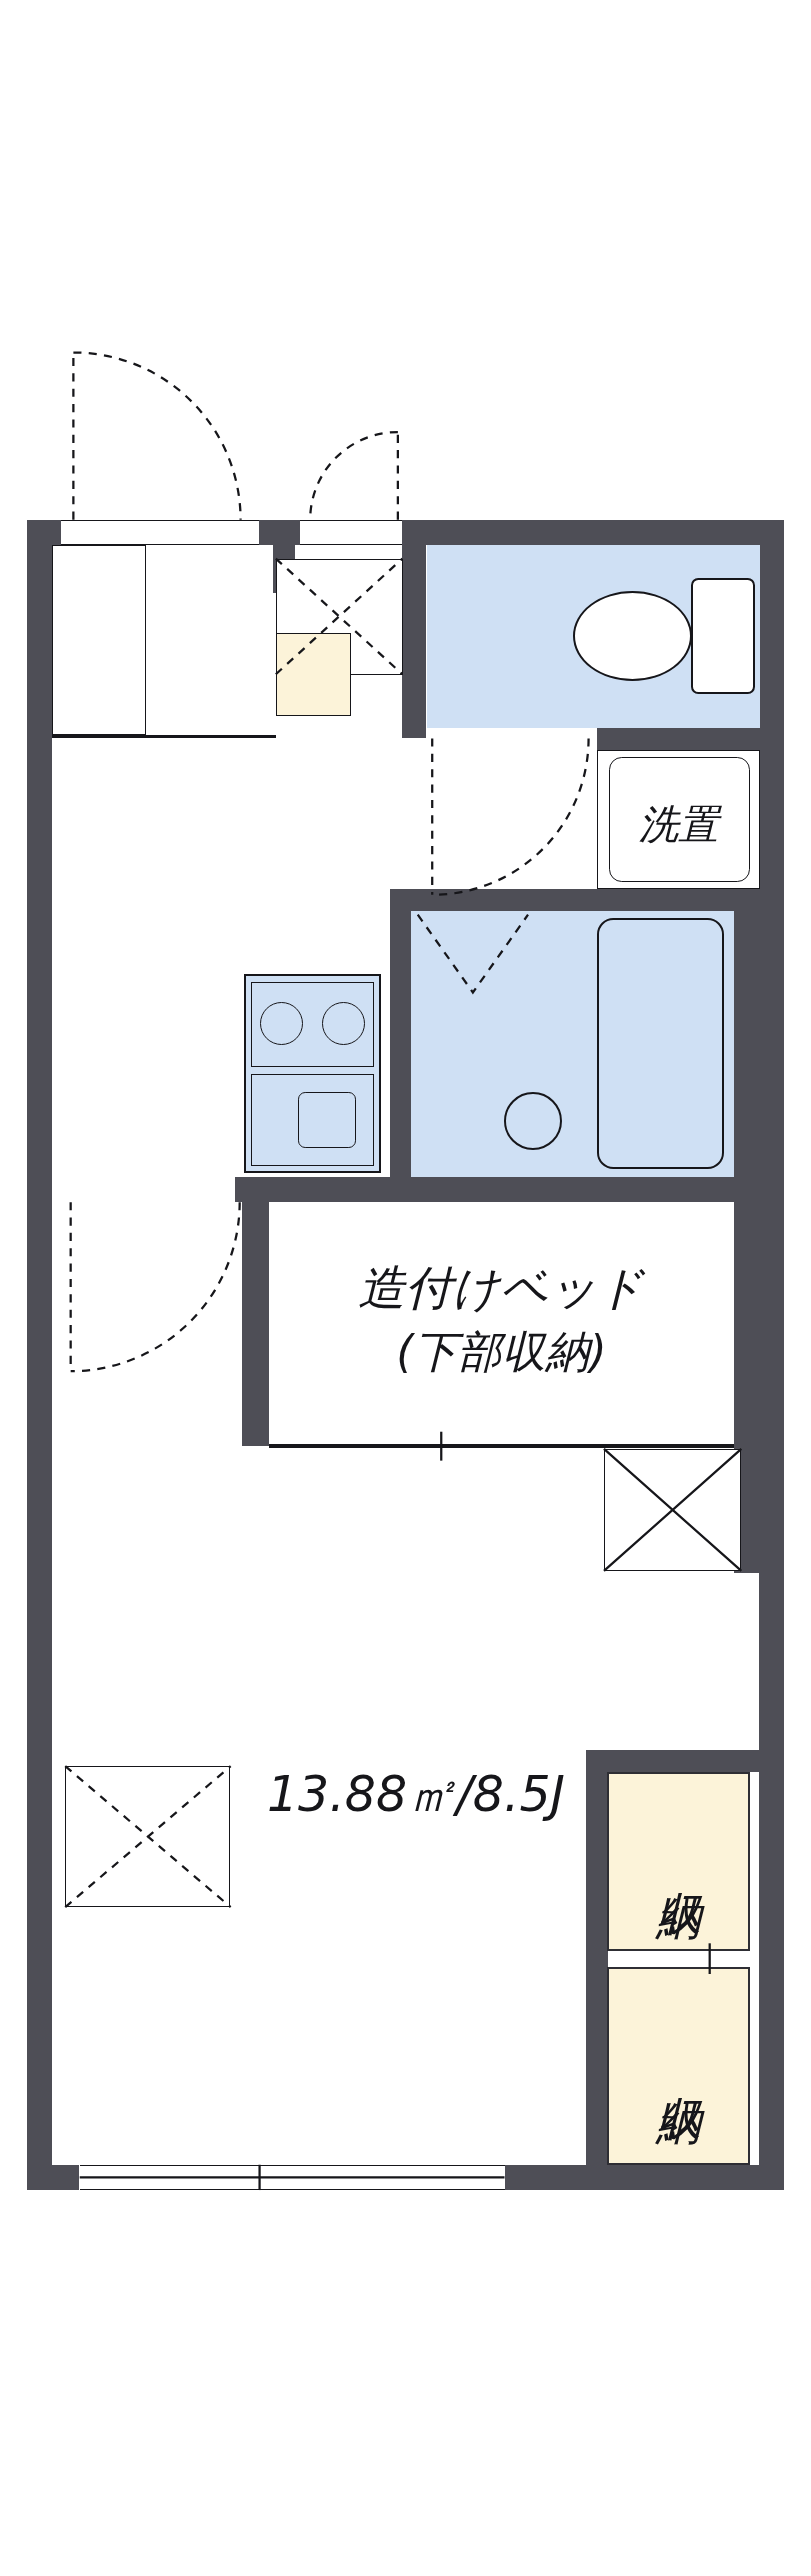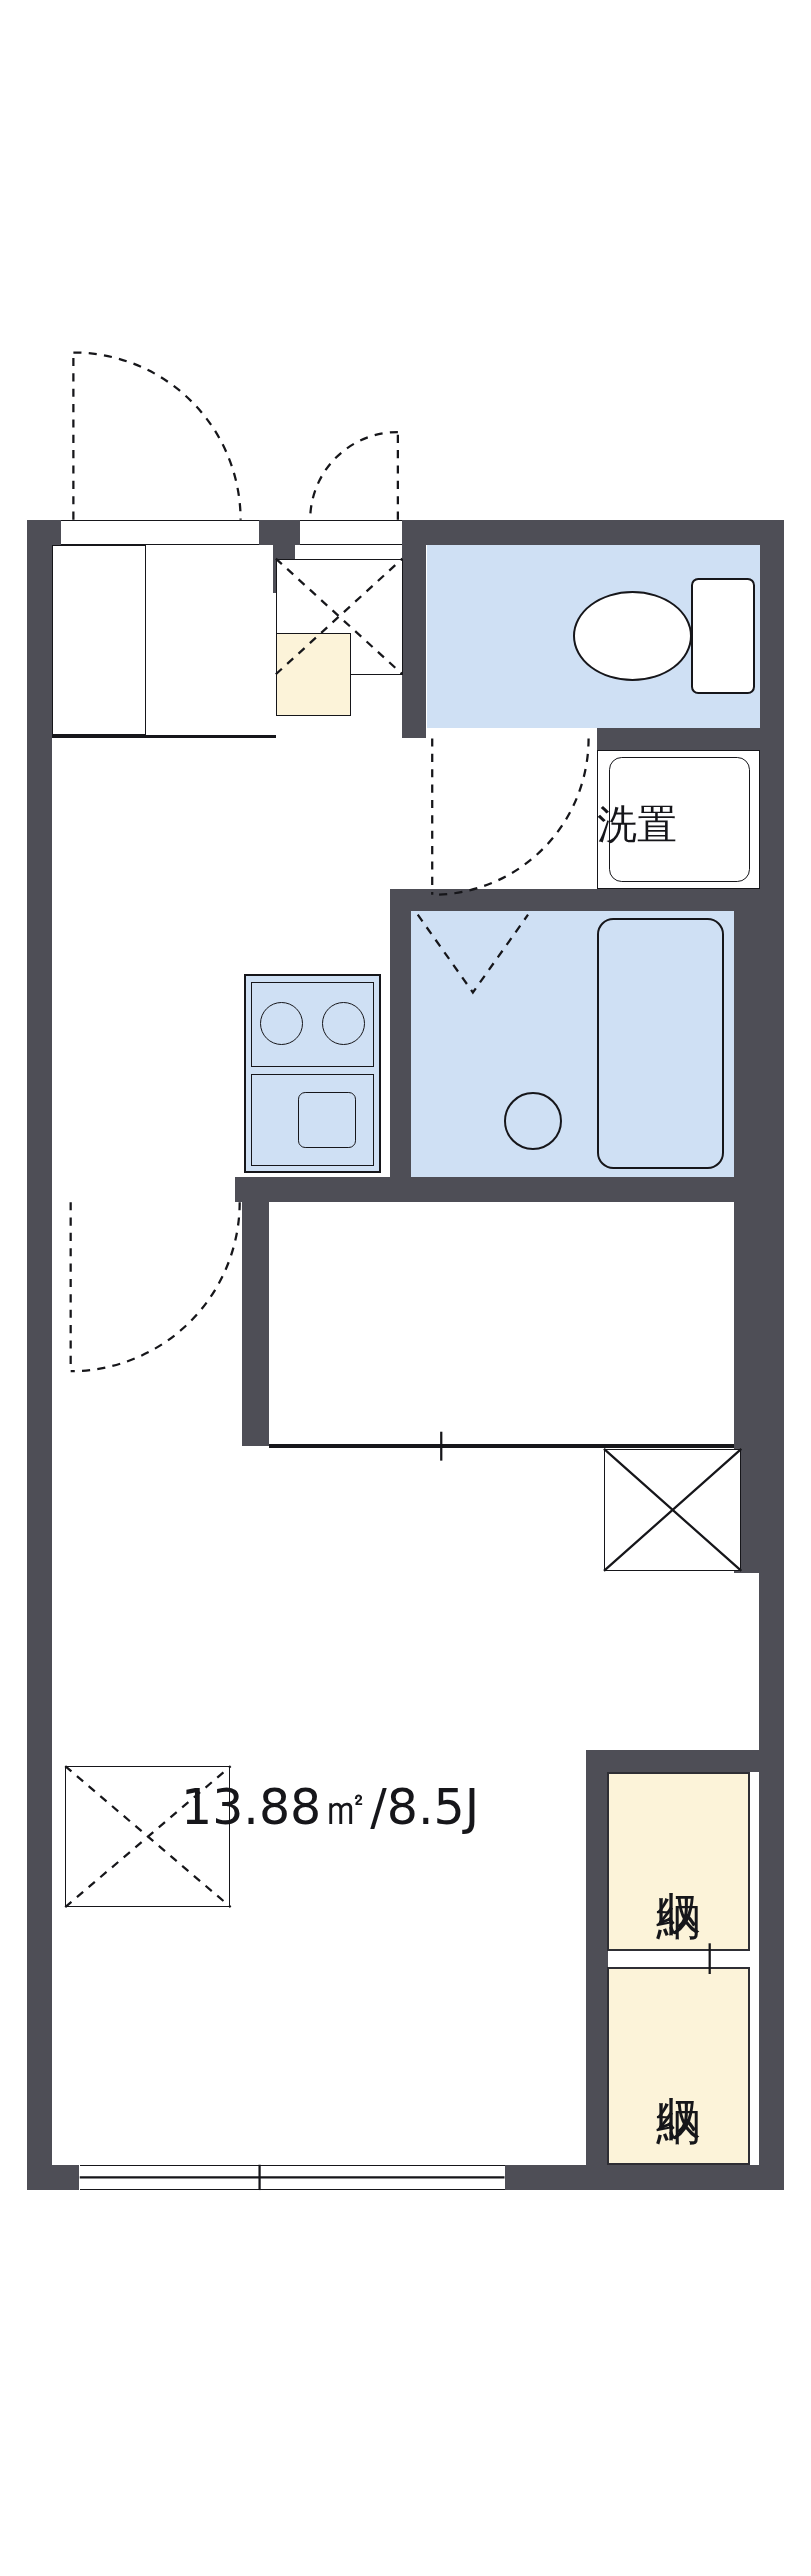--- a/index.html
+++ b/index.html
@@ -16,21 +16,21 @@
   .b3{border:2.7px solid var(--line);}
   .bd{border:2.7px solid #2e2e34;}
   .tline{position:absolute;background:var(--line);}
   .fixture{position:absolute;background:#fff;border:2.7px solid var(--line);box-sizing:border-box;}
   .thin{border-width:1.8px;background:transparent;}
   .round8{border-radius:7.2px;}
   .round12{border-radius:12.7px;}
   .round16{border-radius:16.3px;}
   .ellipse{border-radius:50%;}
   .circle{border-radius:50%;background:transparent;}
-  .label{position:absolute;color:var(--line);text-align:left;}
+  .label{position:absolute;color:var(--line);text-align:center;font-style:italic;}
   .vlabel{display:flex;align-items:center;justify-content:center;
           writing-mode:vertical-rl;text-orientation:upright;}
   .overlay{position:absolute;left:0;top:0;width:812px;height:2576px;pointer-events:none;}
   .dashed{stroke:var(--line);stroke-width:2.5;fill:none;stroke-dasharray:9 8;}
   .solid{stroke:var(--line);stroke-width:2.5;fill:none;}
 </style>
 </head>
 <body>
 
 <div class="page">
@@ -80,23 +80,27 @@
 
   <div class="room wet b3" style="left:244px;top:974px;width:137px;height:199px;"></div>
   <div class="fixture thin" style="left:251px;top:982px;width:123px;height:85px;"></div>
   <div class="fixture thin circle" style="left:260px;top:1002px;width:43px;height:43px;"></div>
   <div class="fixture thin circle" style="left:322px;top:1002px;width:43px;height:43px;"></div>
   <div class="fixture thin" style="left:251px;top:1074px;width:123px;height:92px;"></div>
   <div class="fixture thin round8" style="left:298px;top:1092px;width:58px;height:56px;"></div>
 
   <div class="label" style="left:597px;top:797px;width:163px;font-size:40px;">洗置</div>
 
+  <div class="label" style="left:269px;top:1255px;width:465px;line-height:1.4;">
+    <div style="font-size:47px;">造付けベッド</div>
+    <div style="font-size:44px;">(下部収納)</div>
+  </div>
 
   <div class="label" style="left:181px;top:1758px;width:470px;">
-    <div style="font-size:49px;margin-top:17px;">13.88㎡/8.5J</div>
+    <div style="font-size:49px;margin-top:4px;">13.88㎡/8.5J</div>
   </div>
 
   <div class="label vlabel" style="left:607px;top:1772px;width:143px;height:179px;font-size:45px;letter-spacing:5.4px;">収納</div>
   <div class="label vlabel" style="left:607px;top:1967px;width:143px;height:198px;font-size:45px;letter-spacing:5.4px;">収納</div>
 
   <svg class="overlay" viewBox="0 0 898 2850">
     <path class="dashed" d="M 81 575 L 81 390"></path>
     <path class="dashed" d="M 81 390 A 185 185 0 0 1 266 575"></path>
     <path class="dashed" d="M 440 575 L 440 478"></path>
     <path class="dashed" d="M 440 478 A 97 97 0 0 0 343 575"></path>

